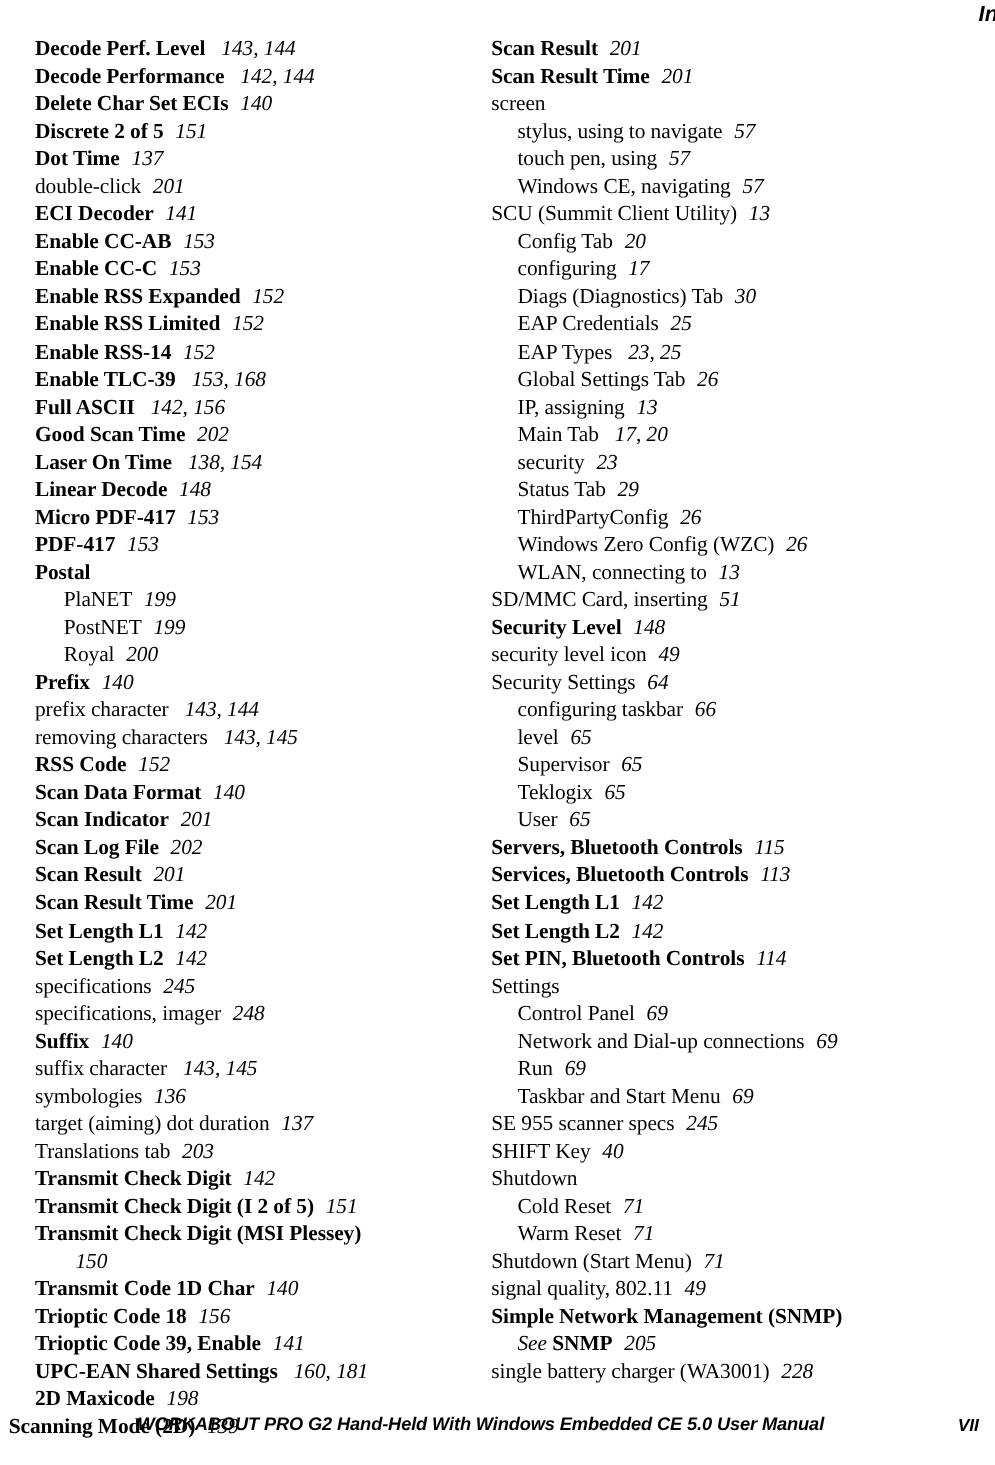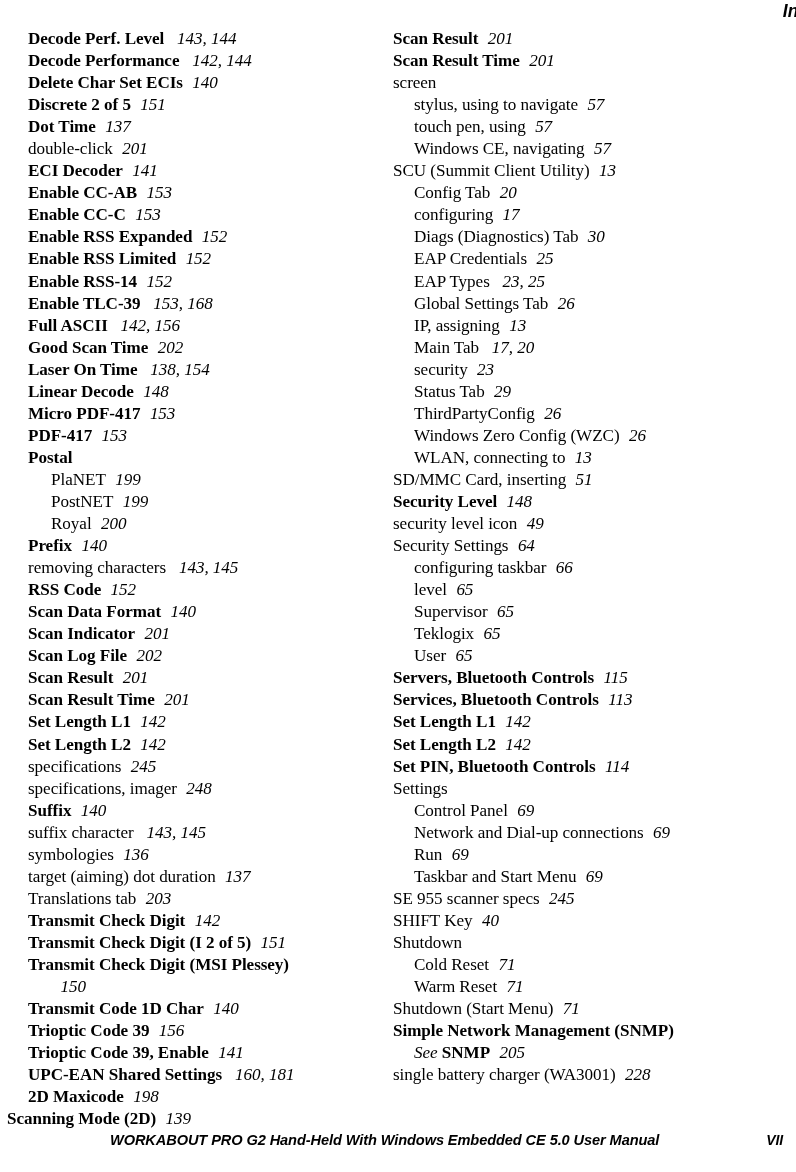--- a/index.html
+++ b/index.html
@@ -122,20 +122,21 @@
       <div class="entry lvl1"><span class="term bold">Good Scan Time</span><span class="pages">202</span></div>
       <div class="entry lvl1"><span class="term bold">Laser On Time</span><span class="pages wide">138, 154</span></div>
       <div class="entry lvl1"><span class="term bold">Linear Decode</span><span class="pages">148</span></div>
       <div class="entry lvl1"><span class="term bold">Micro PDF-417</span><span class="pages">153</span></div>
       <div class="entry lvl1"><span class="term bold">PDF-417</span><span class="pages">153</span></div>
       <div class="entry lvl1"><span class="term bold">Postal</span></div>
       <div class="entry lvl2"><span class="term">PlaNET</span><span class="pages">199</span></div>
       <div class="entry lvl2"><span class="term">PostNET</span><span class="pages">199</span></div>
       <div class="entry lvl2"><span class="term">Royal</span><span class="pages">200</span></div>
       <div class="entry lvl1"><span class="term bold">Prefix</span><span class="pages">140</span></div>
+      <div class="entry lvl1"><span class="term">prefix character</span><span class="pages wide">143, 144</span></div>
       <div class="entry lvl1"><span class="term">removing characters</span><span class="pages wide">143, 145</span></div>
       <div class="entry lvl1"><span class="term bold">RSS Code</span><span class="pages">152</span></div>
       <div class="entry lvl1"><span class="term bold">Scan Data Format</span><span class="pages">140</span></div>
       <div class="entry lvl1"><span class="term bold">Scan Indicator</span><span class="pages">201</span></div>
       <div class="entry lvl1"><span class="term bold">Scan Log File</span><span class="pages">202</span></div>
       <div class="entry lvl1"><span class="term bold">Scan Result</span><span class="pages">201</span></div>
       <div class="entry lvl1"><span class="term bold">Scan Result Time</span><span class="pages">201</span></div>
       <div class="entry lvl1"><span class="term bold">Set Length L1</span><span class="pages">142</span></div>
       <div class="entry lvl1"><span class="term bold">Set Length L2</span><span class="pages">142</span></div>
       <div class="entry lvl1"><span class="term">specifications</span><span class="pages">245</span></div>
@@ -143,21 +144,21 @@
       <div class="entry lvl1"><span class="term bold">Suffix</span><span class="pages">140</span></div>
       <div class="entry lvl1"><span class="term">suffix character</span><span class="pages wide">143, 145</span></div>
       <div class="entry lvl1"><span class="term">symbologies</span><span class="pages">136</span></div>
       <div class="entry lvl1"><span class="term">target (aiming) dot duration</span><span class="pages">137</span></div>
       <div class="entry lvl1"><span class="term">Translations tab</span><span class="pages">203</span></div>
       <div class="entry lvl1"><span class="term bold">Transmit Check Digit</span><span class="pages">142</span></div>
       <div class="entry lvl1"><span class="term bold">Transmit Check Digit (I 2 of 5)</span><span class="pages">151</span></div>
       <div class="entry lvl1"><span class="term bold">Transmit Check Digit (MSI Plessey)</span></div>
       <div class="entry lvl2"><span class="pages">150</span></div>
       <div class="entry lvl1"><span class="term bold">Transmit Code 1D Char</span><span class="pages">140</span></div>
-      <div class="entry lvl1"><span class="term bold">Trioptic Code 39</span><span class="pages">156</span></div>
+      <div class="entry lvl1"><span class="term bold">Trioptic Code 18</span><span class="pages">156</span></div>
       <div class="entry lvl1"><span class="term bold">Trioptic Code 39, Enable</span><span class="pages">141</span></div>
       <div class="entry lvl1"><span class="term bold">UPC-EAN Shared Settings</span><span class="pages wide">160, 181</span></div>
       <div class="entry lvl1"><span class="term bold">2D Maxicode</span><span class="pages">198</span></div>
       <div class="entry lvl0"><span class="term bold">Scanning Mode</span><span class="tail"> (2D)</span><span class="pages">139</span></div>
     </div>
   <div class="column" id="col-right">
       <div class="entry lvl0"><span class="term bold">Scan Result</span><span class="pages">201</span></div>
       <div class="entry lvl0"><span class="term bold">Scan Result Time</span><span class="pages">201</span></div>
       <div class="entry lvl0"><span class="term">screen</span></div>
       <div class="entry lvl1"><span class="term">stylus, using to navigate</span><span class="pages">57</span></div>
@@ -195,20 +196,21 @@
       <div class="entry lvl1"><span class="term">Control Panel</span><span class="pages">69</span></div>
       <div class="entry lvl1"><span class="term">Network and Dial-up connections</span><span class="pages">69</span></div>
       <div class="entry lvl1"><span class="term">Run</span><span class="pages">69</span></div>
       <div class="entry lvl1"><span class="term">Taskbar and Start Menu</span><span class="pages">69</span></div>
       <div class="entry lvl0"><span class="term">SE 955 scanner specs</span><span class="pages">245</span></div>
       <div class="entry lvl0"><span class="term">SHIFT Key</span><span class="pages">40</span></div>
       <div class="entry lvl0"><span class="term">Shutdown</span></div>
       <div class="entry lvl1"><span class="term">Cold Reset</span><span class="pages">71</span></div>
       <div class="entry lvl1"><span class="term">Warm Reset</span><span class="pages">71</span></div>
       <div class="entry lvl0"><span class="term">Shutdown (Start Menu)</span><span class="pages">71</span></div>
+      <div class="entry lvl0"><span class="term">signal quality, 802.11</span><span class="pages">49</span></div>
       <div class="entry lvl0"><span class="term bold">Simple Network Management (SNMP)</span></div>
       <div class="entry lvl1"><span class="see">See</span> <span class="term bold">SNMP</span><span class="pages">205</span></div>
       <div class="entry lvl0"><span class="term">single battery charger (WA3001)</span><span class="pages">228</span></div>
     </div>
 </div>
 
 <div id="footer">
   <div id="footer-title">WORKABOUT PRO G2 Hand-Held With Windows Embedded CE 5.0 User Manual</div>
   <div id="footer-page">VII</div>
 </div>

